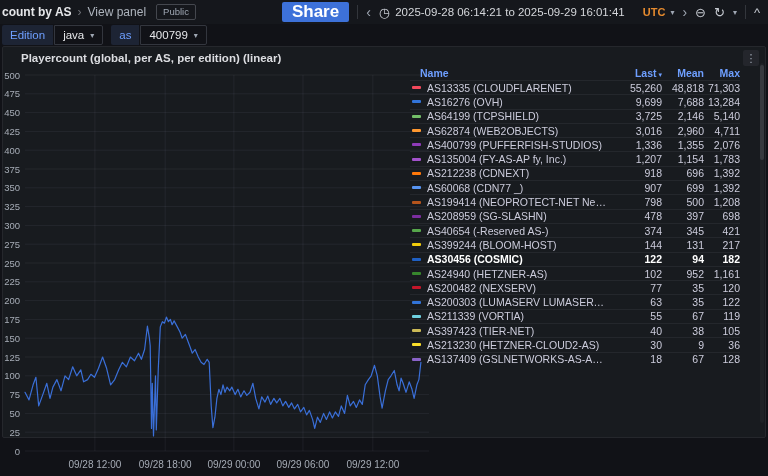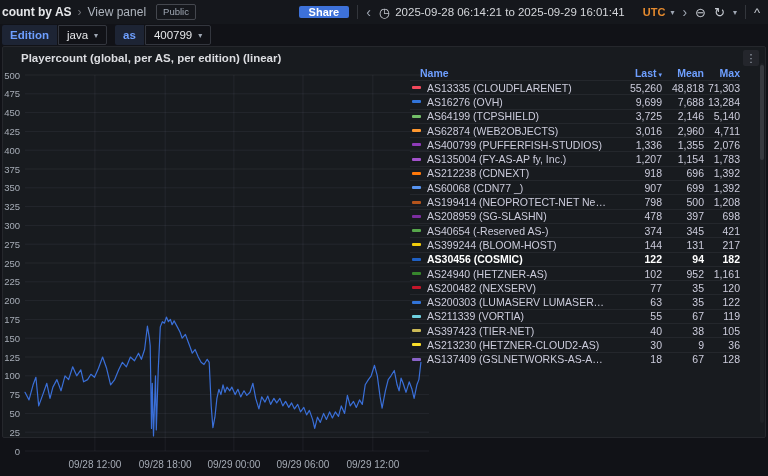--- a/index.html
+++ b/index.html
@@ -9,35 +9,35 @@
 
   
   .topbar { position:absolute; left:0; top:0; width:768px; height:24px;
     background:#15171c; display:flex; align-items:center; padding:0 8px 0 2px; }
   .crumb-current { font-size:12px; font-weight:bold; color:#e6e7ea; white-space:nowrap; }
   .crumb-sep { color:#6e7077; font-size:12px; margin:0 6px; }
   .crumb-page { font-size:12px; color:#aeb4bd; }
   .badge-public { margin-left:10px; font-size:9.5px; color:#9fa7b3;
     border:1px solid #44474e; border-radius:2px; padding:1px 6px 2px; }
   .topbar-right { margin-left:auto; display:flex; align-items:center; gap:8px; }
-  .share-btn { background:#3d71d9; color:#fff; font-size:11px; font-weight:600;
+  .share-btn { background:#3d71d9; color:#fff; font-size:17px; font-weight:600;
     border:none; border-radius:2px; padding:0 10px; cursor:pointer; }
   .tb-icon { color:#c3c7ce; font-size:13px; line-height:1; cursor:pointer; }
   .chev { color:#9fa7b3; font-size:14px; }
   .timegroup { display:flex; align-items:center; gap:5px; cursor:pointer; }
   .time-text { font-size:11.5px; color:#d5d7db; white-space:nowrap; }
   .utc { font-size:11px; font-weight:600; color:#e58a2e;margin-left:13px; }
   .caret { color:#9fa7b3; font-size:8px; }
   .vdiv { width:1px; height:14px; background:#33363c; }
 
   
   .filters { position:absolute; left:2px; top:24px; height:22px; display:flex;
     align-items:center; gap:8px; }
   .fgroup { display:flex; align-items:stretch; gap:1px; height:20px; }
-  .fchip { background:#1d2434; color:#6e9fff; font-size:11.5px; font-weight:700;
+  .fchip { background:#1d2434; color:#6e9fff; font-size:11.5px; font-weight:400;
     display:flex; align-items:center; padding:8px 8px; border-radius:2px 0 0 2px; }
   .fselect { background:#111217; border:1px solid #33363e; border-radius:0 2px 2px 0;
     color:#e6e7ea; font-size:11.5px; display:flex; align-items:center; gap:6px;
     padding:0 8px; cursor:pointer; }
 
   
   .panel { position:absolute; left:2px; top:46px; width:764px; height:392px;
     background:#181b1f; border:1px solid #25272c; border-radius:2px; }
   .panel-title { position:absolute; left:18px; top:5px; font-size:11.5px;
     font-weight:600; color:#dcdde1; }

